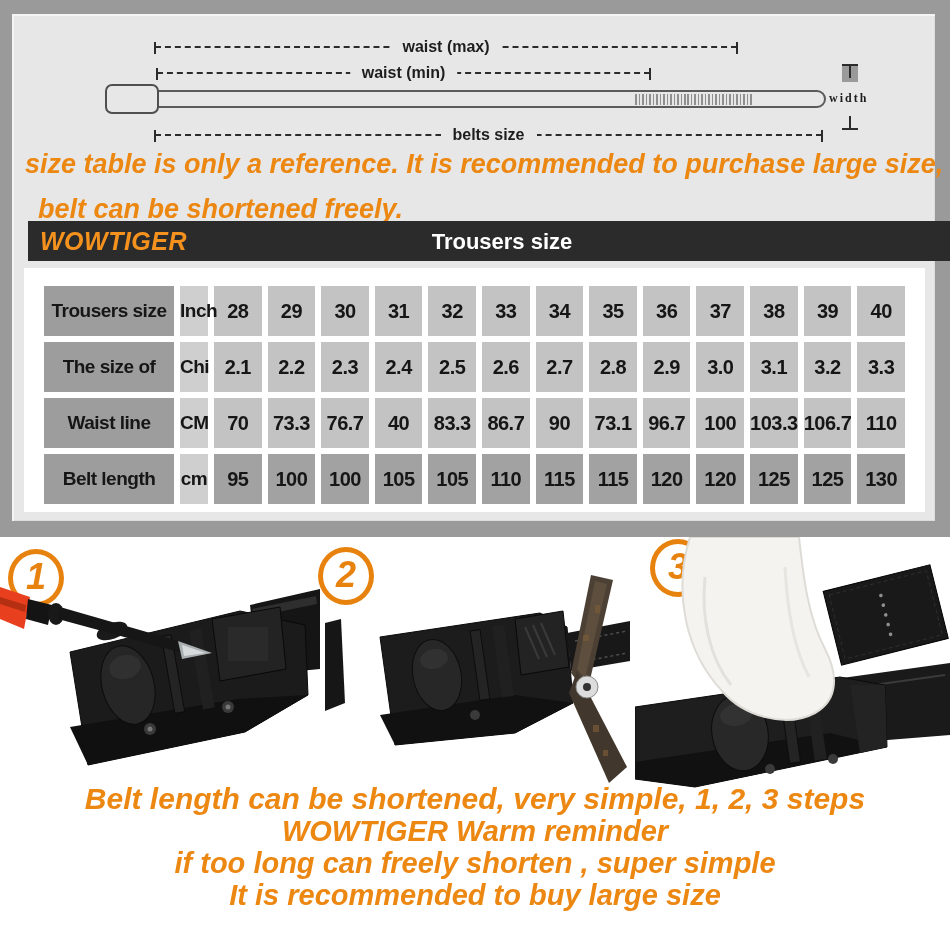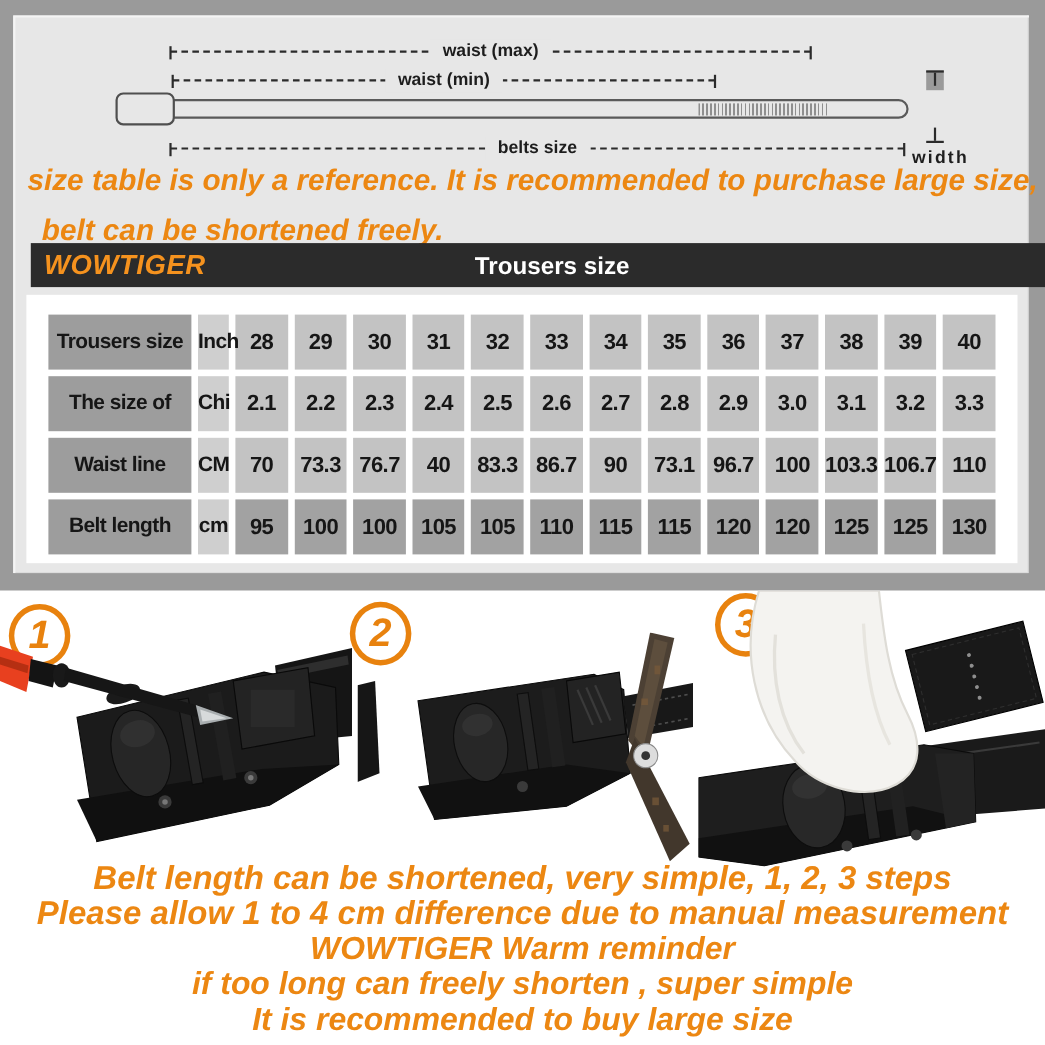--- a/index.html
+++ b/index.html
@@ -21,21 +21,21 @@
   .dim-line::after{right:-1px;}
   .dim-label{
     position:absolute;top:-12px;left:50%;transform:translateX(-50%);
     background:var(--panel-bg,#e7e7e7);padding:0 12px;white-space:nowrap;
     font-weight:bold;font-size:16px;line-height:22px;color:#1d1d1d;
   }
   .buckle{position:absolute;left:93px;top:70px;width:50px;height:26px;border:2px solid #4f4f4f;border-radius:7px;background:var(--panel-bg,#e7e7e7);z-index:2;}
   .strap{position:absolute;left:144px;top:76px;width:666px;height:14px;border:2px solid #5a5a5a;border-radius:0 10px 10px 0;background:var(--panel-bg,#e7e7e7);}
   .holes{position:absolute;left:623px;top:80px;width:117px;height:11px;
     background:repeating-linear-gradient(90deg,#8f8f8f 0 1.5px,transparent 1.5px 3.5px);}
-  .width-label{position:absolute;left:817px;top:77px;font-family:Liberation Sans, sans-serif;font-weight:bold;font-size:16px;letter-spacing:2px;color:#1d1d1d;margin-top:44px;}
+  .width-label{position:absolute;left:817px;top:77px;font-family:Liberation Serif, serif;font-weight:bold;font-size:12px;letter-spacing:2px;color:#1d1d1d;}
   .wtick{position:absolute;left:830px;width:16px;height:16px;}
   .wtick::after{content:"";position:absolute;left:7px;width:2px;height:12px;background:#2b2b2b;}
   .wtick.top{top:50px;border-top:2px solid #2b2b2b;}
   .wtick.top::after{top:0;}
   .wtick.bot{top:98px;border-bottom:2px solid #2b2b2b;}
   .wtick.bot::after{bottom:0;}
   
   .note{position:absolute;color:var(--orange,#ec8712);font-weight:bold;font-style:italic;font-size:27px;white-space:nowrap;}
   .note1{left:13px;top:135px;}
   .note2{left:26px;top:180px;}
@@ -275,17 +275,16 @@
     <circle cx="198" cy="222" r="5" fill="#3a3a3a"></circle>
     <polygon points="215,148 250,148 252,210 225,216" fill="#232323"></polygon>
     <path d="M55,0 C38,55 50,115 88,155 C108,178 150,192 180,176 C205,162 202,135 190,112 C172,78 168,35 164,0 Z" fill="#f4f3f0" stroke="#dedcd6" stroke-width="2"></path>
     <path d="M70,40 C66,80 74,120 96,148" stroke="#e3e1db" fill="none" stroke-width="3"></path>
     <path d="M150,30 C152,70 158,110 174,140" stroke="#e7e5df" fill="none" stroke-width="3"></path>
   </svg>
 </div>
 
 <div class="bottom-notes">
   <div class="bn bn0">Belt length can be shortened, very simple, 1, 2, 3 steps</div>
-  <div class="bn bn1">Please allow 1 to 4 cm difference due to manual measurement</div>
   <div class="bn bn2">WOWTIGER Warm reminder</div>
   <div class="bn bn4">if too long can freely shorten , super simple</div>
   <div class="bn bn3">It is recommended to buy large size</div>
 </div>
 
 </body></html>

